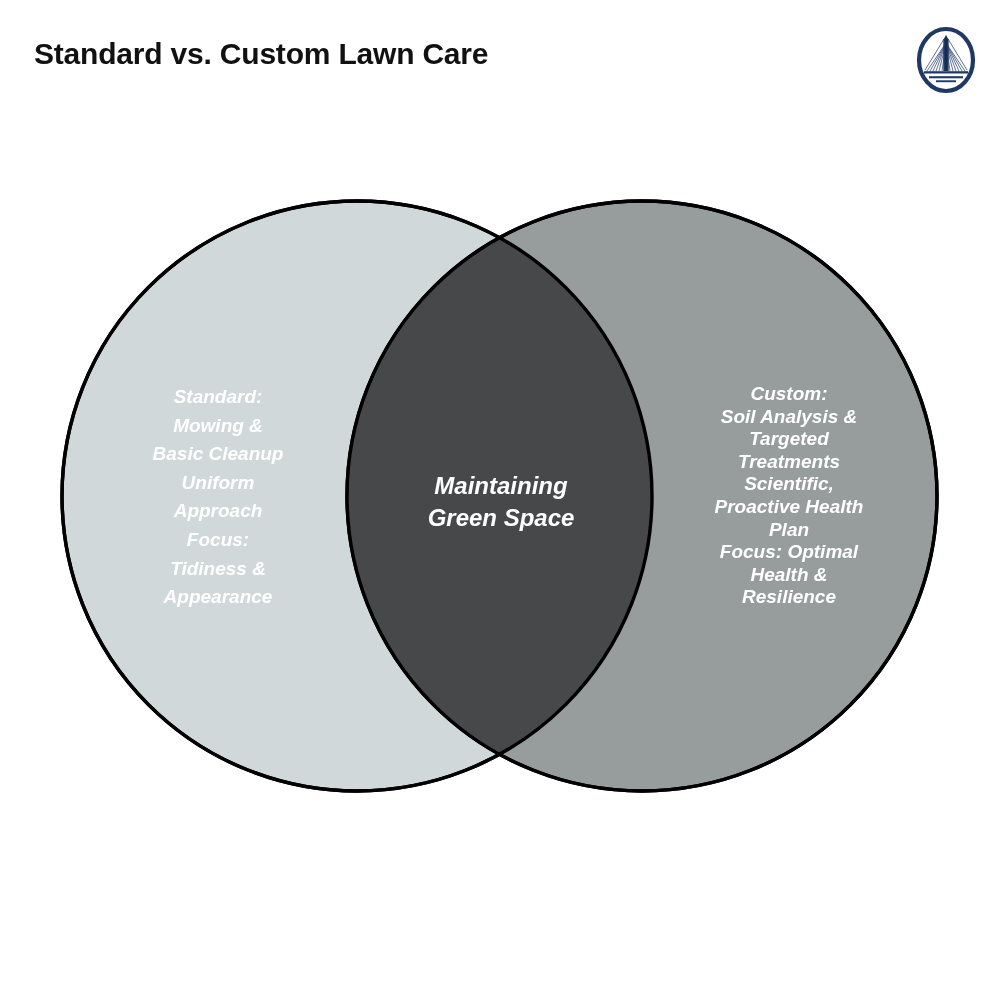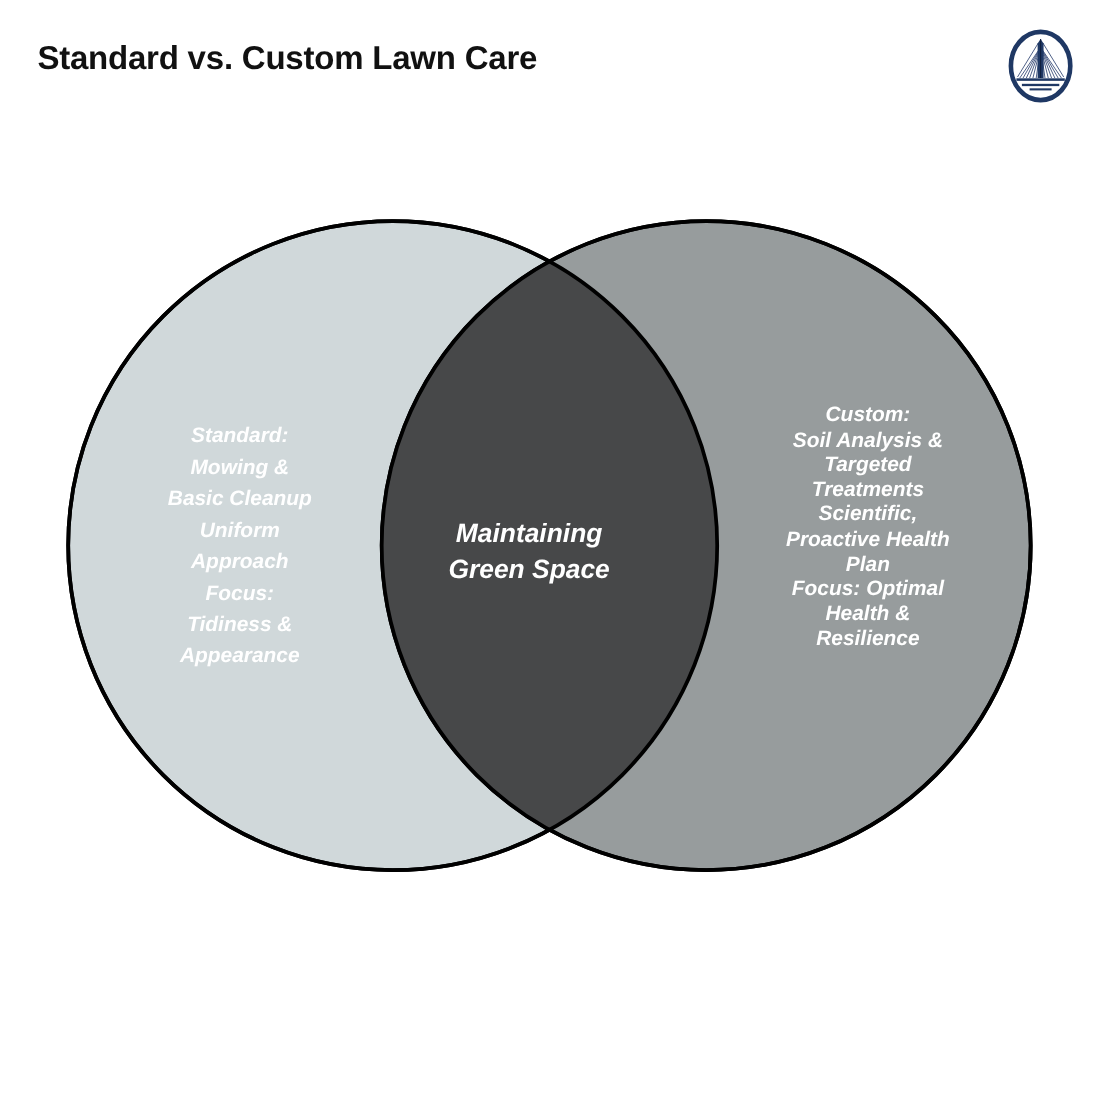--- a/index.html
+++ b/index.html
@@ -69,27 +69,27 @@
   }
   #left-set-label {
     left: 127px;
     top: 383px;
     width: 182px;
     font-size: 19px;
     line-height: 28.6px;
   }
   #right-set-label {
     left: 697px;
-    top: 367px;
+    top: 383px;
     width: 184px;
     font-size: 19px;
     line-height: 22.6px;
   }
   #intersection-label {
-    left: 372px;
+    left: 392px;
     top: 470px;
     width: 218px;
     font-size: 24px;
     line-height: 31.5px;
   }
 </style>
 </head>
 <body>
 
 <div id="canvas">

